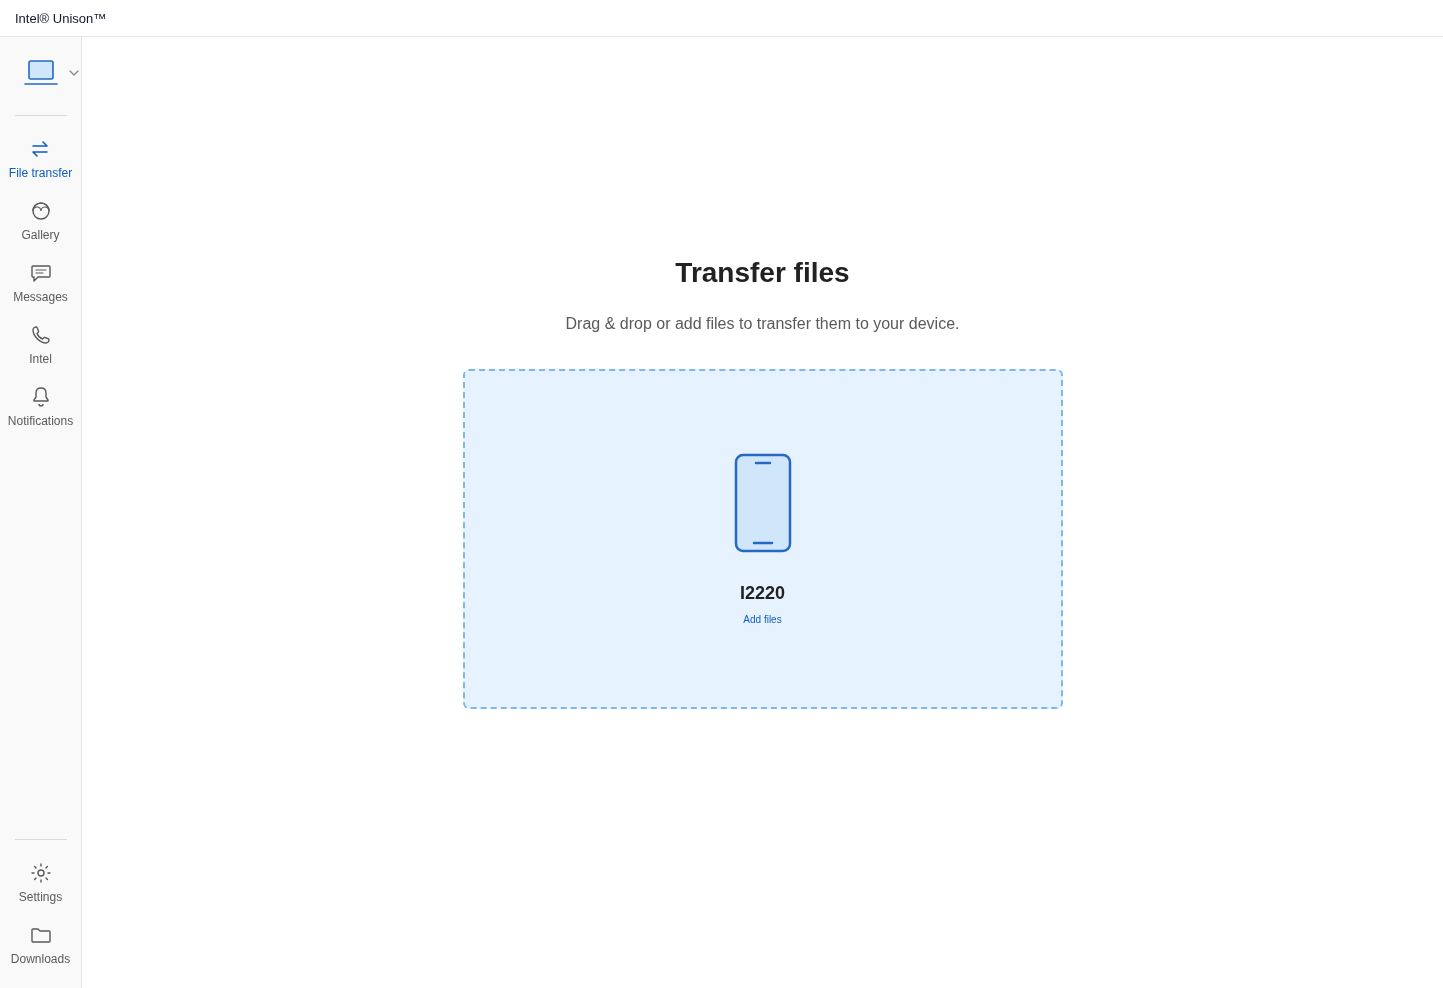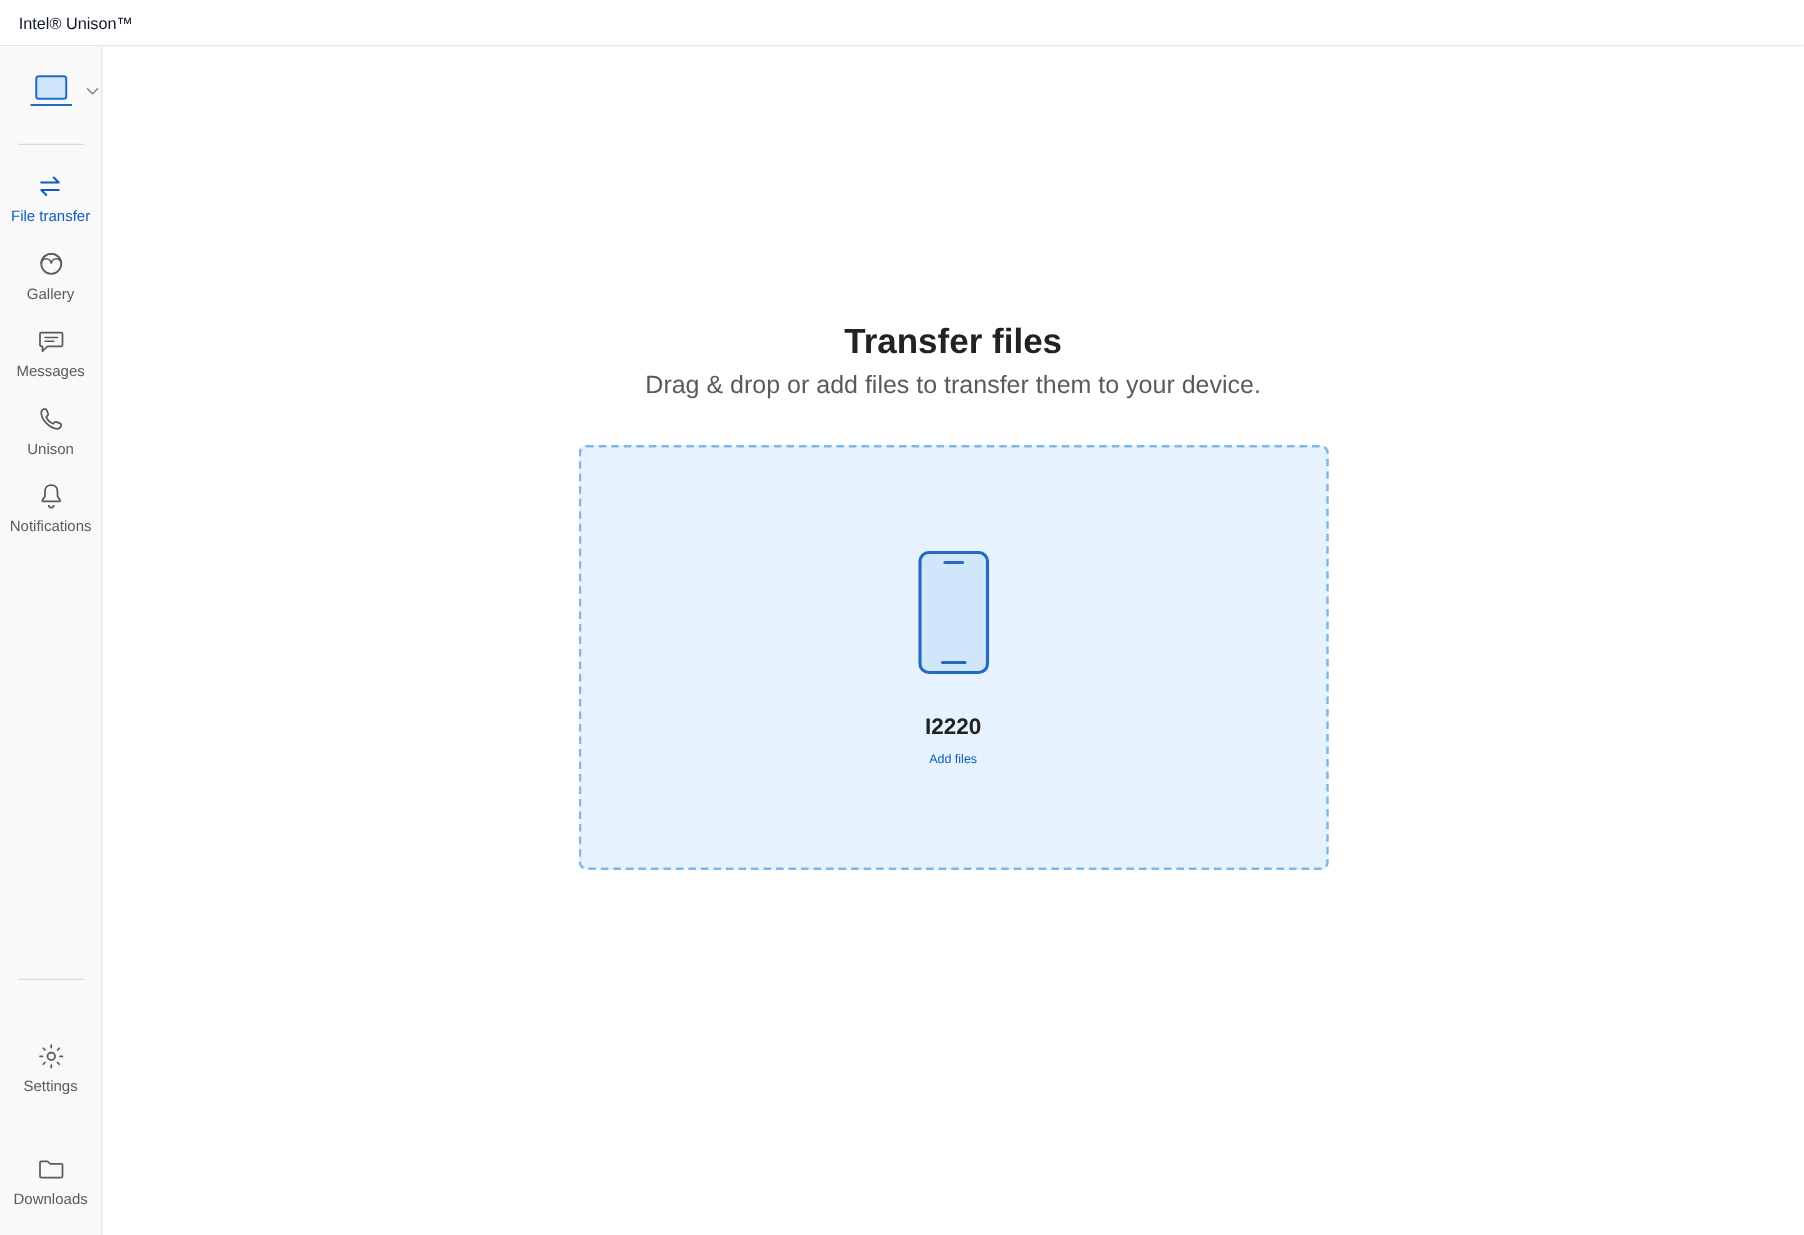--- a/index.html
+++ b/index.html
@@ -88,37 +88,36 @@
     }
     .sidebar-item.active .label {
       color: #0f5cbf;
     }
     .sidebar-bottom {
       width: 100%;
       display: flex;
       flex-direction: column;
       align-items: center;
       padding-bottom: 12px;
-      gap: 28px;
     }
     .main {
       flex: 1;
       display: flex;
       flex-direction: column;
       align-items: center;
       padding-top: 220px;
     }
     .main-title {
       font-size: 28px;
       font-weight: 600;
       color: #222;
-      margin-bottom: 8px;
+      margin-bottom: 26px;
     }
     .main-subtitle {
-      font-size: 20px;
+      font-size: 16px;
       color: #5a5a5a;
       margin-bottom: 36px;
     }
     .dropzone {
       width: 600px;
       height: 340px;
       border: 2px dashed #7fb8e8;
       background: #e6f2fd;
       border-radius: 6px;
       display: flex;
@@ -195,21 +194,21 @@
         </span>
         <span class="label">Messages</span>
       </div>
 
       <div class="sidebar-item">
         <span class="icon-wrap">
           <svg width="20" height="20" viewBox="0 0 20 20">
             <path d="M5 2 C4 2 2 3 2 5 C2 11 9 18 15 18 C17 18 18 16 18 15 C18 14.5 17.5 14 17 13.7 L14 12.5 C13.5 12.3 13 12.5 12.6 12.9 L11.5 14 C9 13 7 11 6 8.5 L7.1 7.4 C7.5 7 7.7 6.5 7.5 6 L6.3 3 C6 2.5 5.5 2 5 2 Z" fill="none" stroke="#5a5a5a" stroke-width="1.4" stroke-linejoin="round"></path>
           </svg>
         </span>
-        <span class="label">Unison</span>
+        <span class="label">Intel</span>
       </div>
 
       <div class="sidebar-item">
         <span class="icon-wrap">
           <svg width="20" height="22" viewBox="0 0 20 22">
             <path d="M10 2 C7 2 5 4 5 7 V11 L3 14 V15 H17 V14 L15 11 V7 C15 4 13 2 10 2 Z" fill="none" stroke="#5a5a5a" stroke-width="1.4" stroke-linejoin="round"></path>
             <path d="M8 18 A2 2 0 0 0 12 18" fill="none" stroke="#5a5a5a" stroke-width="1.4"></path>
           </svg>
         </span>
         <span class="label">Notifications</span>

